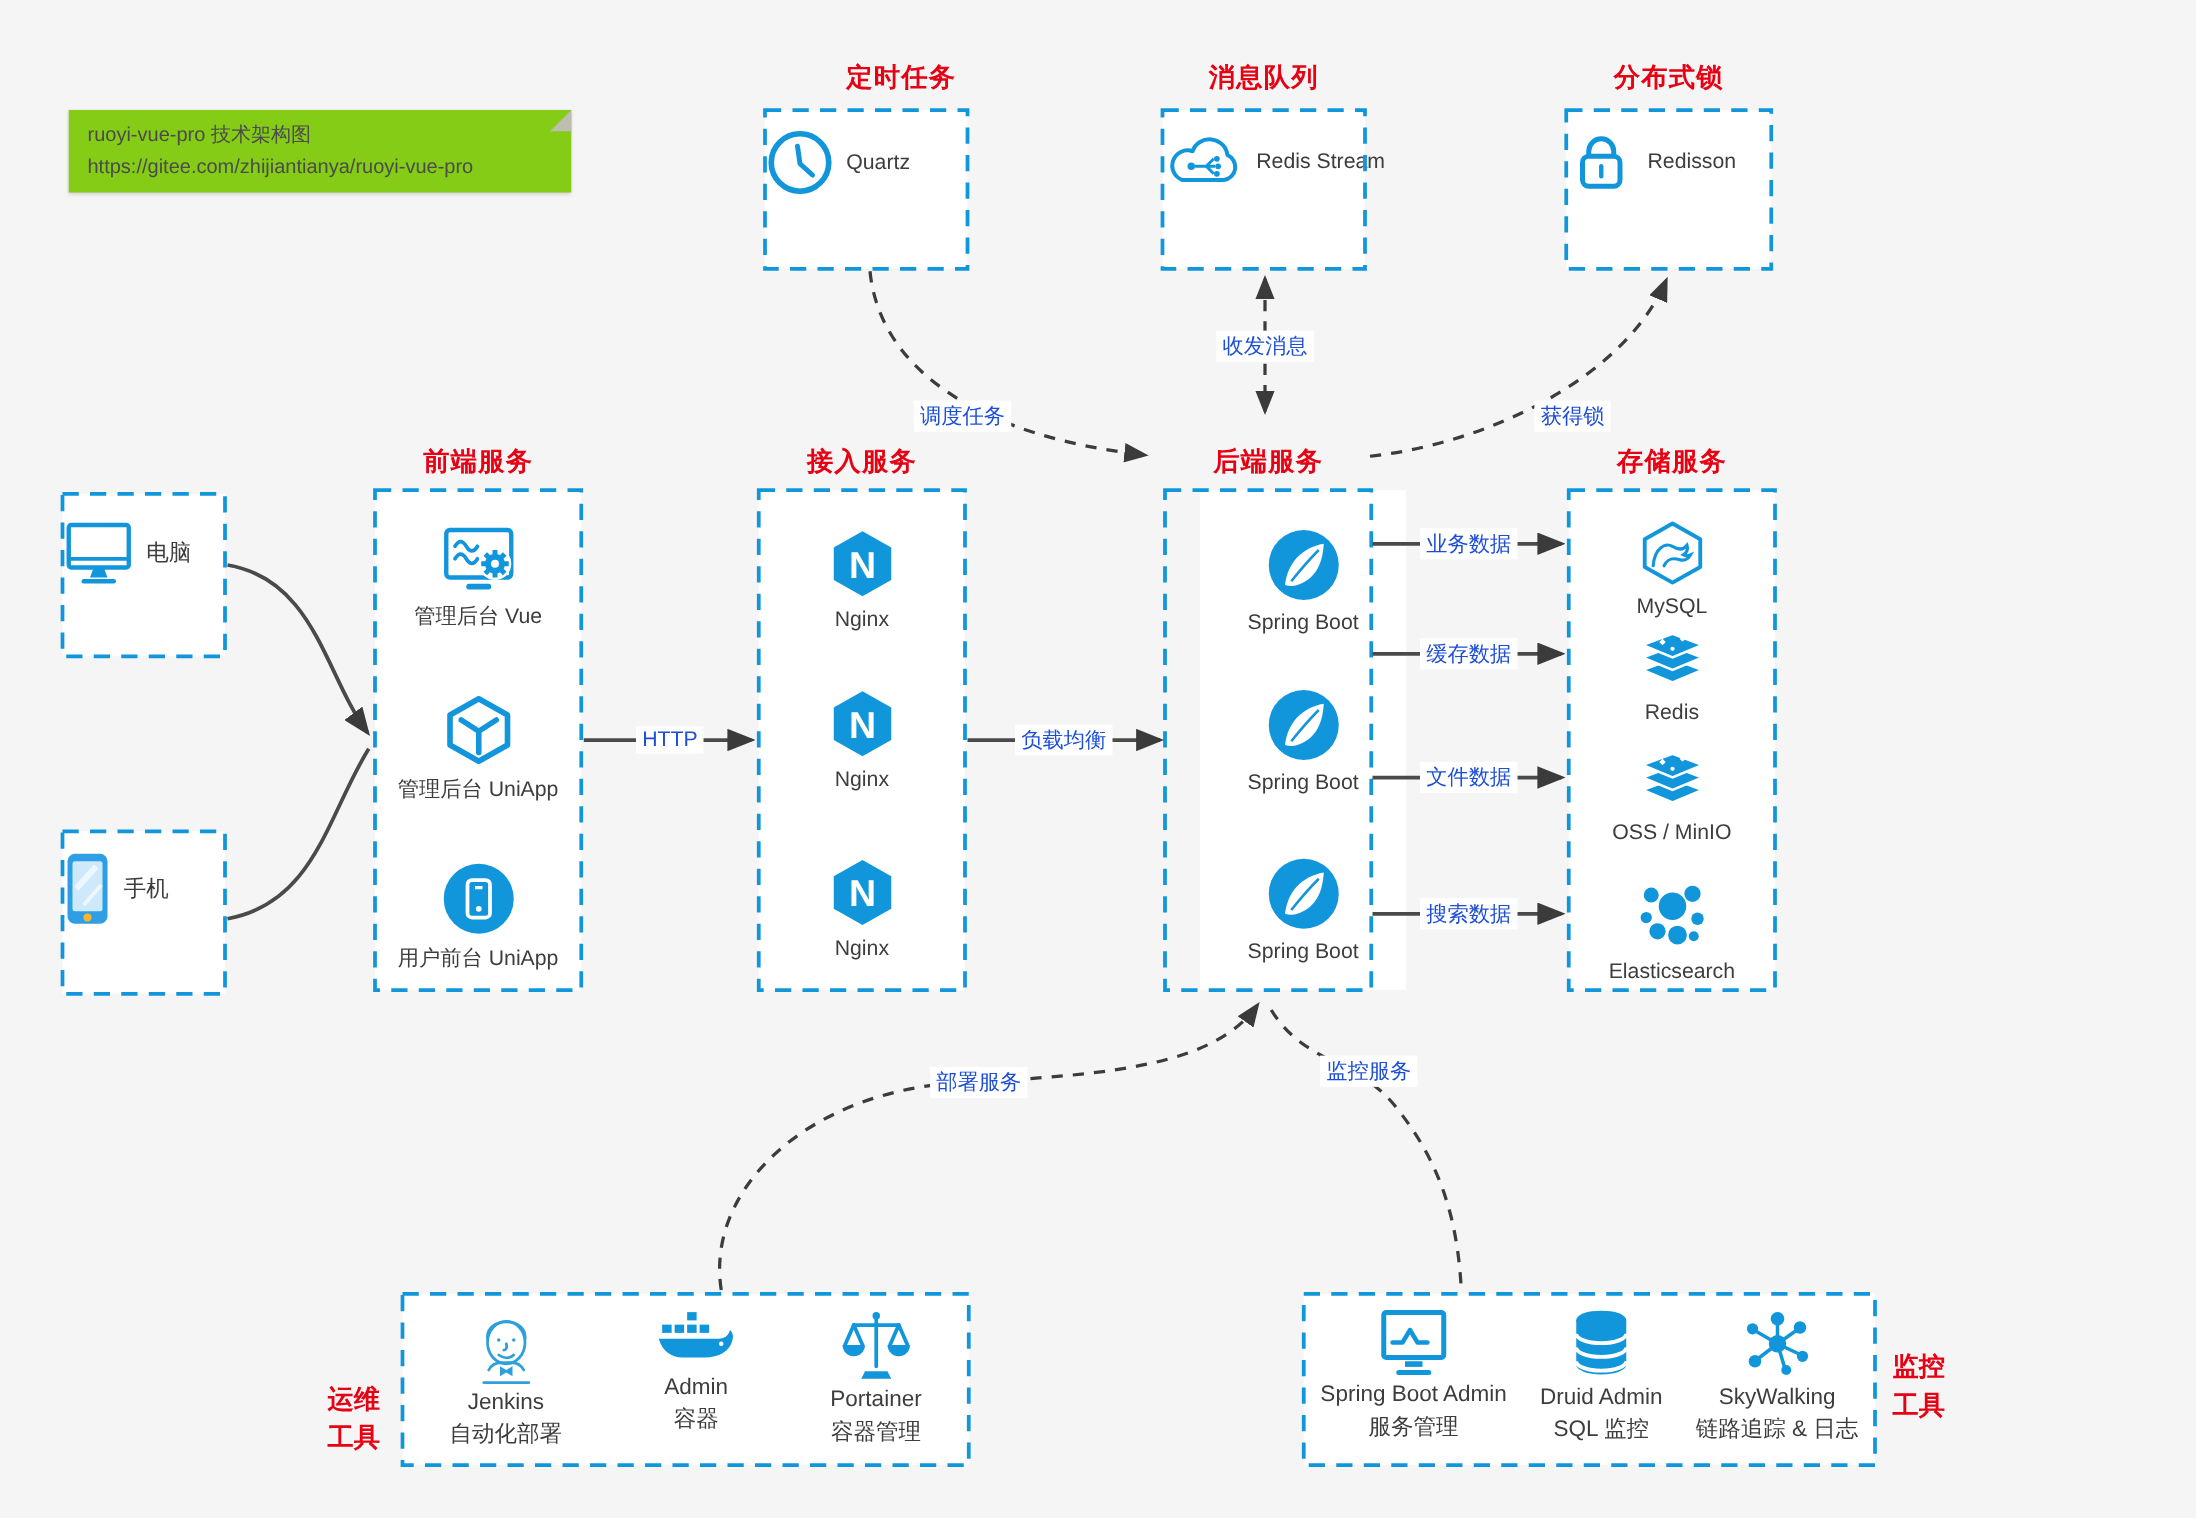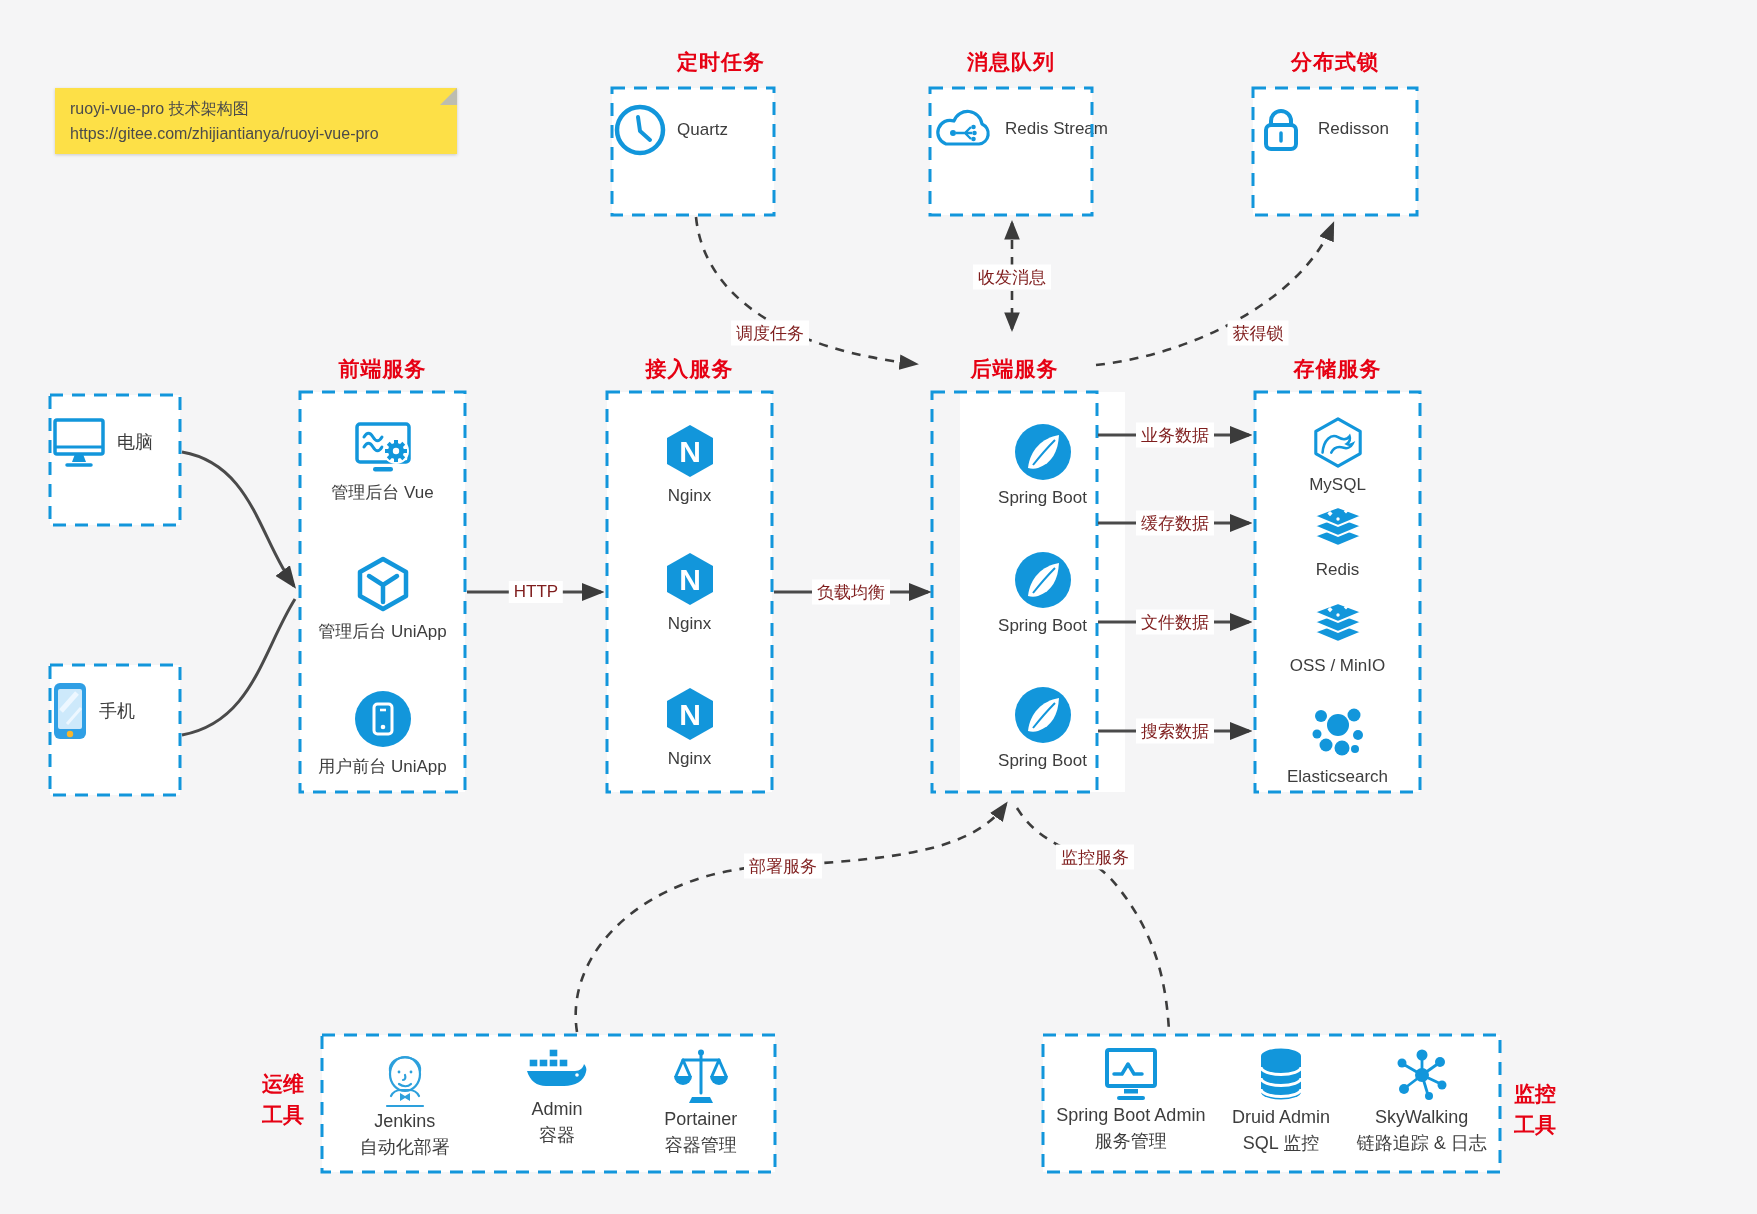--- a/index.html
+++ b/index.html
@@ -5,22 +5,22 @@
   html,body{margin:0;padding:0;background:#f5f5f6;}
   .canvas{position:relative;width:1757px;height:1214px;background:#f5f5f6;overflow:hidden;
           font-family:"Liberation Sans","DejaVu Sans",sans-serif;}
   .dbox{position:absolute;background:#fff;}
   .coltitle{position:absolute;text-align:center;font-size:21px;font-weight:bold;color:#e60113;letter-spacing:1px;}
   .titem{position:absolute;left:0;right:0;top:14px;display:flex;flex-direction:row;align-items:center;gap:9px;}
   .item{position:absolute;left:0;right:0;display:flex;flex-direction:column;align-items:center;gap:7px;}
   .ilabel{font-size:17px;color:#3d3d3d;white-space:nowrap;}
   .overlay{position:absolute;left:0;top:0;pointer-events:none;}
   .chip{position:absolute;transform:translate(-50%,-50%);background:#fff;padding:1px 5px;font-size:17px;
-        color:#7f1d1d;white-space:nowrap;}
-  .note{position:absolute;left:55px;top:88px;width:402px;height:66px;background:#fde047;
+        color:#1d4ed8;white-space:nowrap;}
+  .note{position:absolute;left:55px;top:88px;width:402px;height:66px;background:#84cc16;
         box-shadow:0 1px 3px rgba(0,0,0,.18);padding:8px 0 0 15px;box-sizing:border-box;
         font-size:16px;color:#4b4b4b;line-height:25px;}
   .note-fold{position:absolute;right:0;top:0;width:0;height:0;
         border-left:17px solid transparent;border-bottom:17px solid #bdbdb0;}
   .sidelabel{position:absolute;font-size:21px;font-weight:bold;color:#e60113;text-align:center;line-height:31px;}
   .brow{position:absolute;left:0;top:0;right:0;bottom:0;display:flex;justify-content:space-around;
         align-items:flex-start;padding-top:11px;}
   .bitem{display:flex;flex-direction:column;align-items:center;gap:3px;}
   .blabel{font-size:18px;color:#3d3d3d;white-space:nowrap;}
   .bsub{font-size:18px;color:#3d3d3d;white-space:nowrap;}
@@ -331,21 +331,21 @@
             <path d="M38 30 a9 9 0 0 0 18 0 z" fill="#1296db"></path>
             <circle cx="29" cy="6.5" r="3" fill="#1296db"></circle>
             <path d="M20 51 h18 l3 6 h-24 z" fill="#1296db"></path>
           </svg>
         </span>
         <span class="blabel">Portainer</span>
         <span class="bsub">容器管理</span>
       </div>
     </div>
   </div>
-  <div class="sidelabel" style="left:250px;top:1068px;width:66px;">
+  <div class="sidelabel" style="left:250px;top:1104px;width:66px;">
     <div>运维</div>
     <div>工具</div>
   </div>
 
   <div class="dbox" style="left:1043px;top:1035px;width:457px;height:137px;">
     <div class="brow">
       <div class="bitem">
         <span class="icon">
           <svg width="60" height="56" viewBox="0 0 60 56">
             <rect x="6" y="4" width="48" height="36" rx="2" fill="none" stroke="#1296db" stroke-width="4"></rect>

